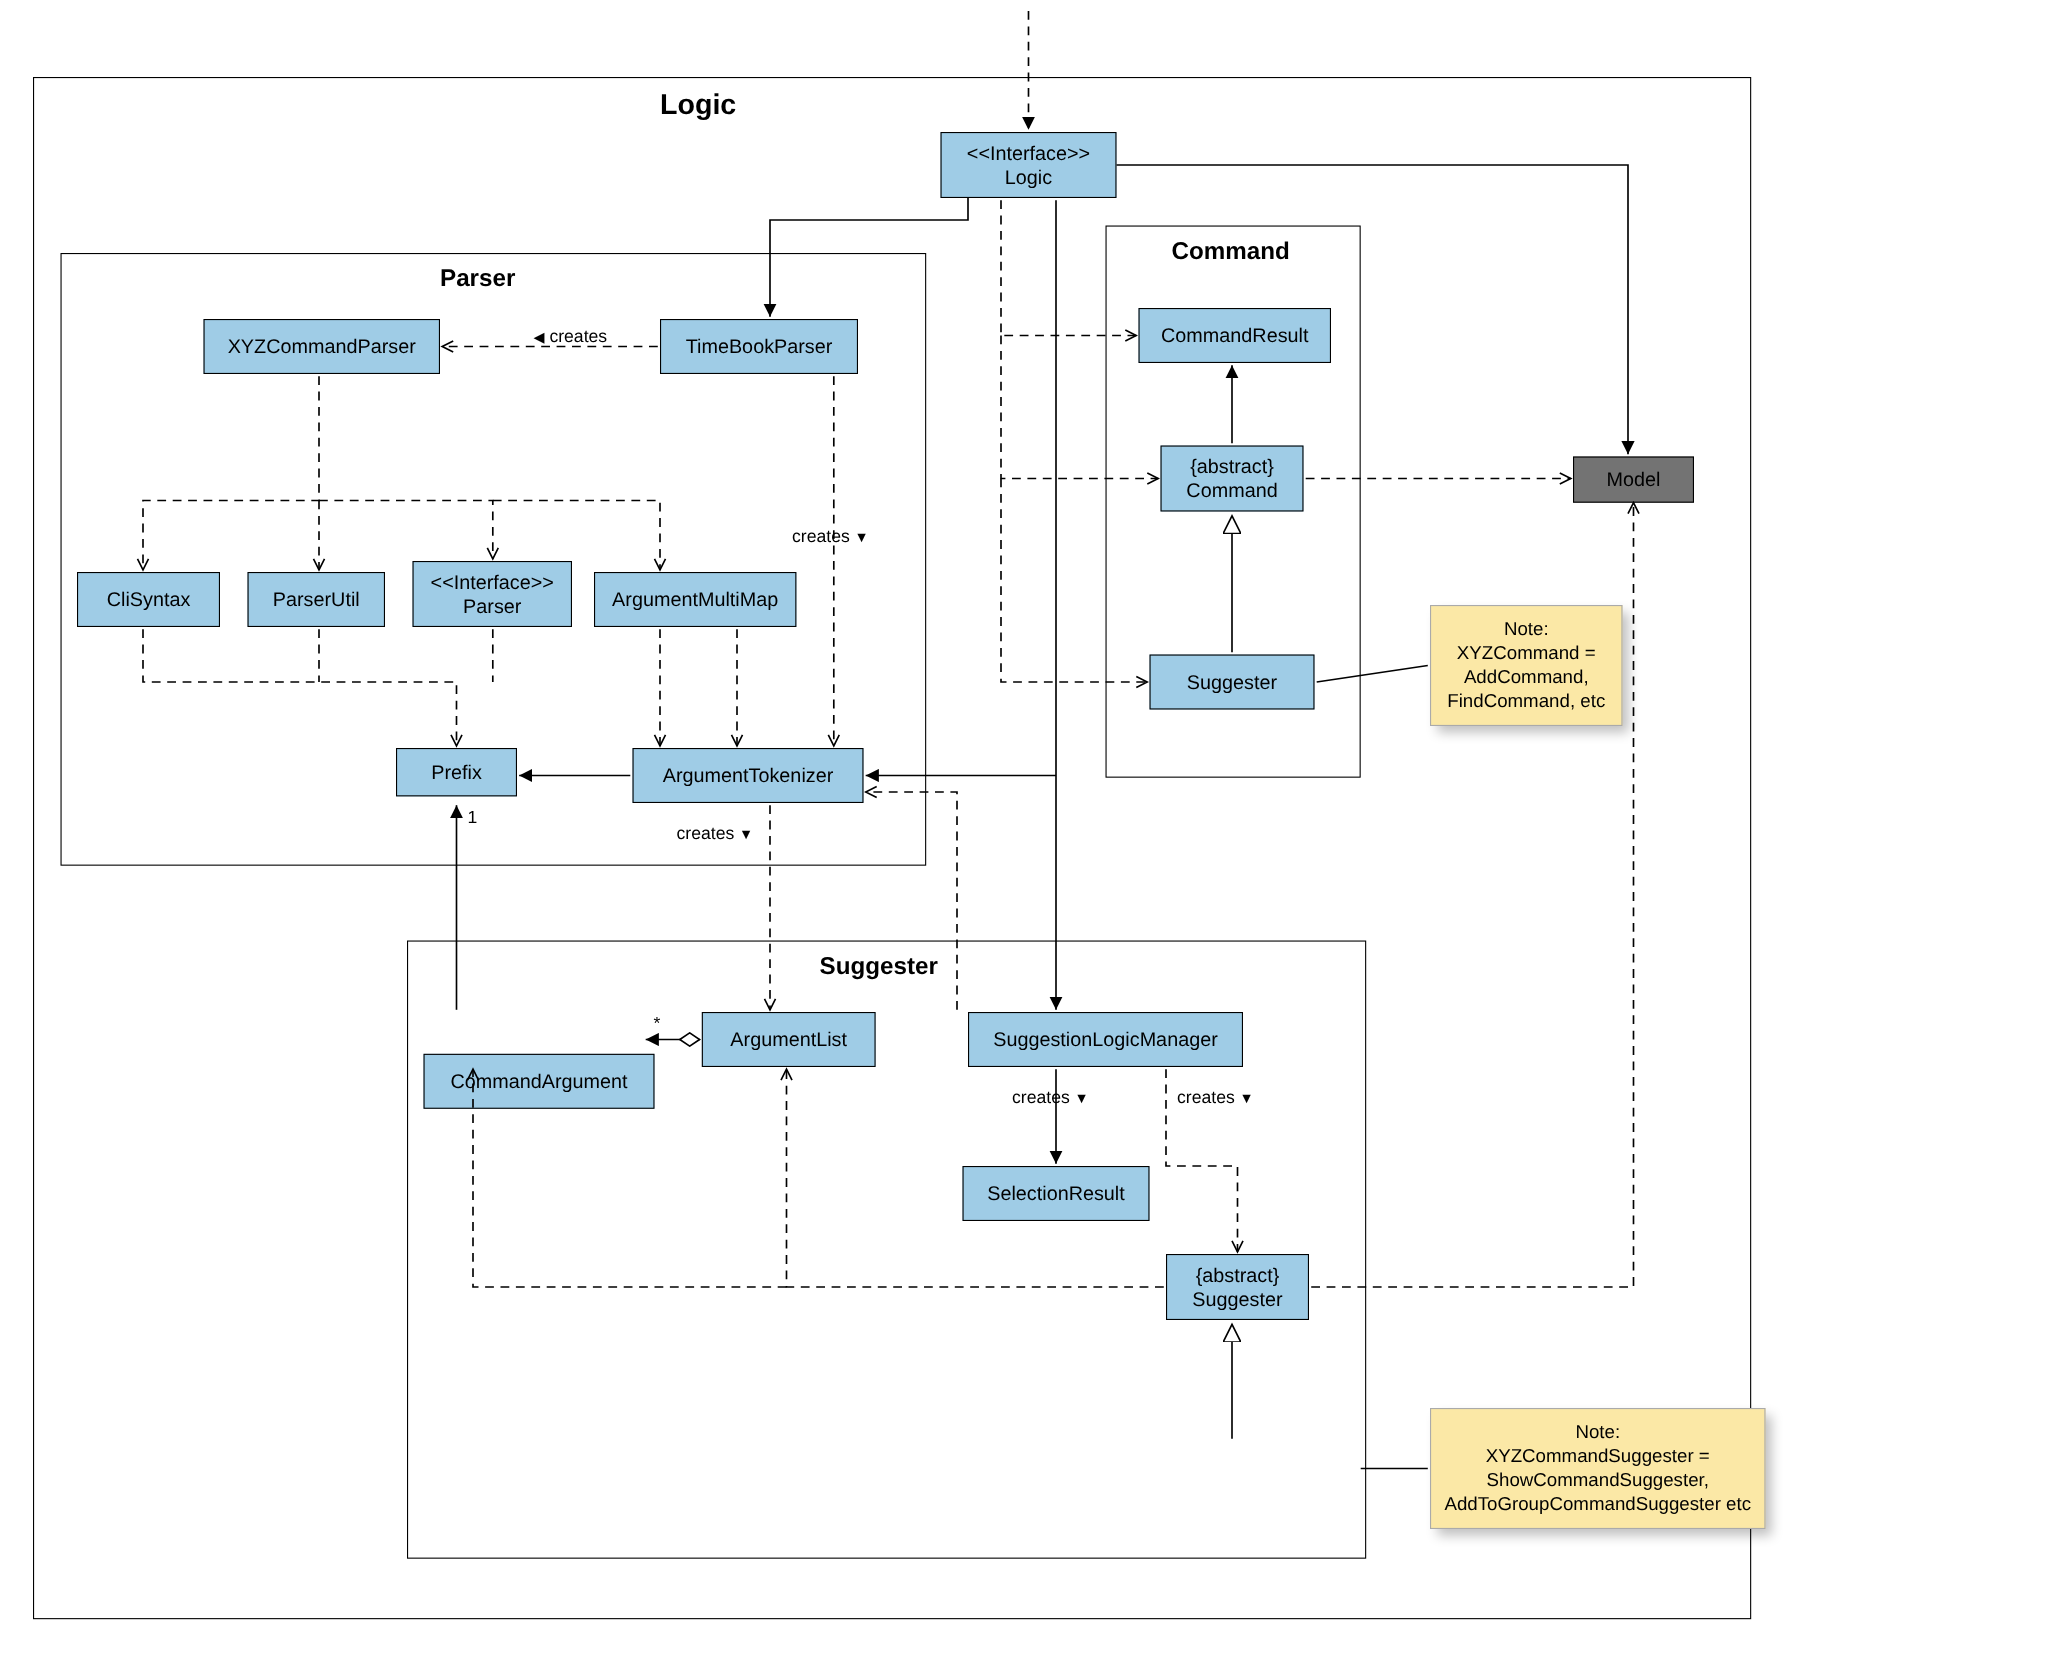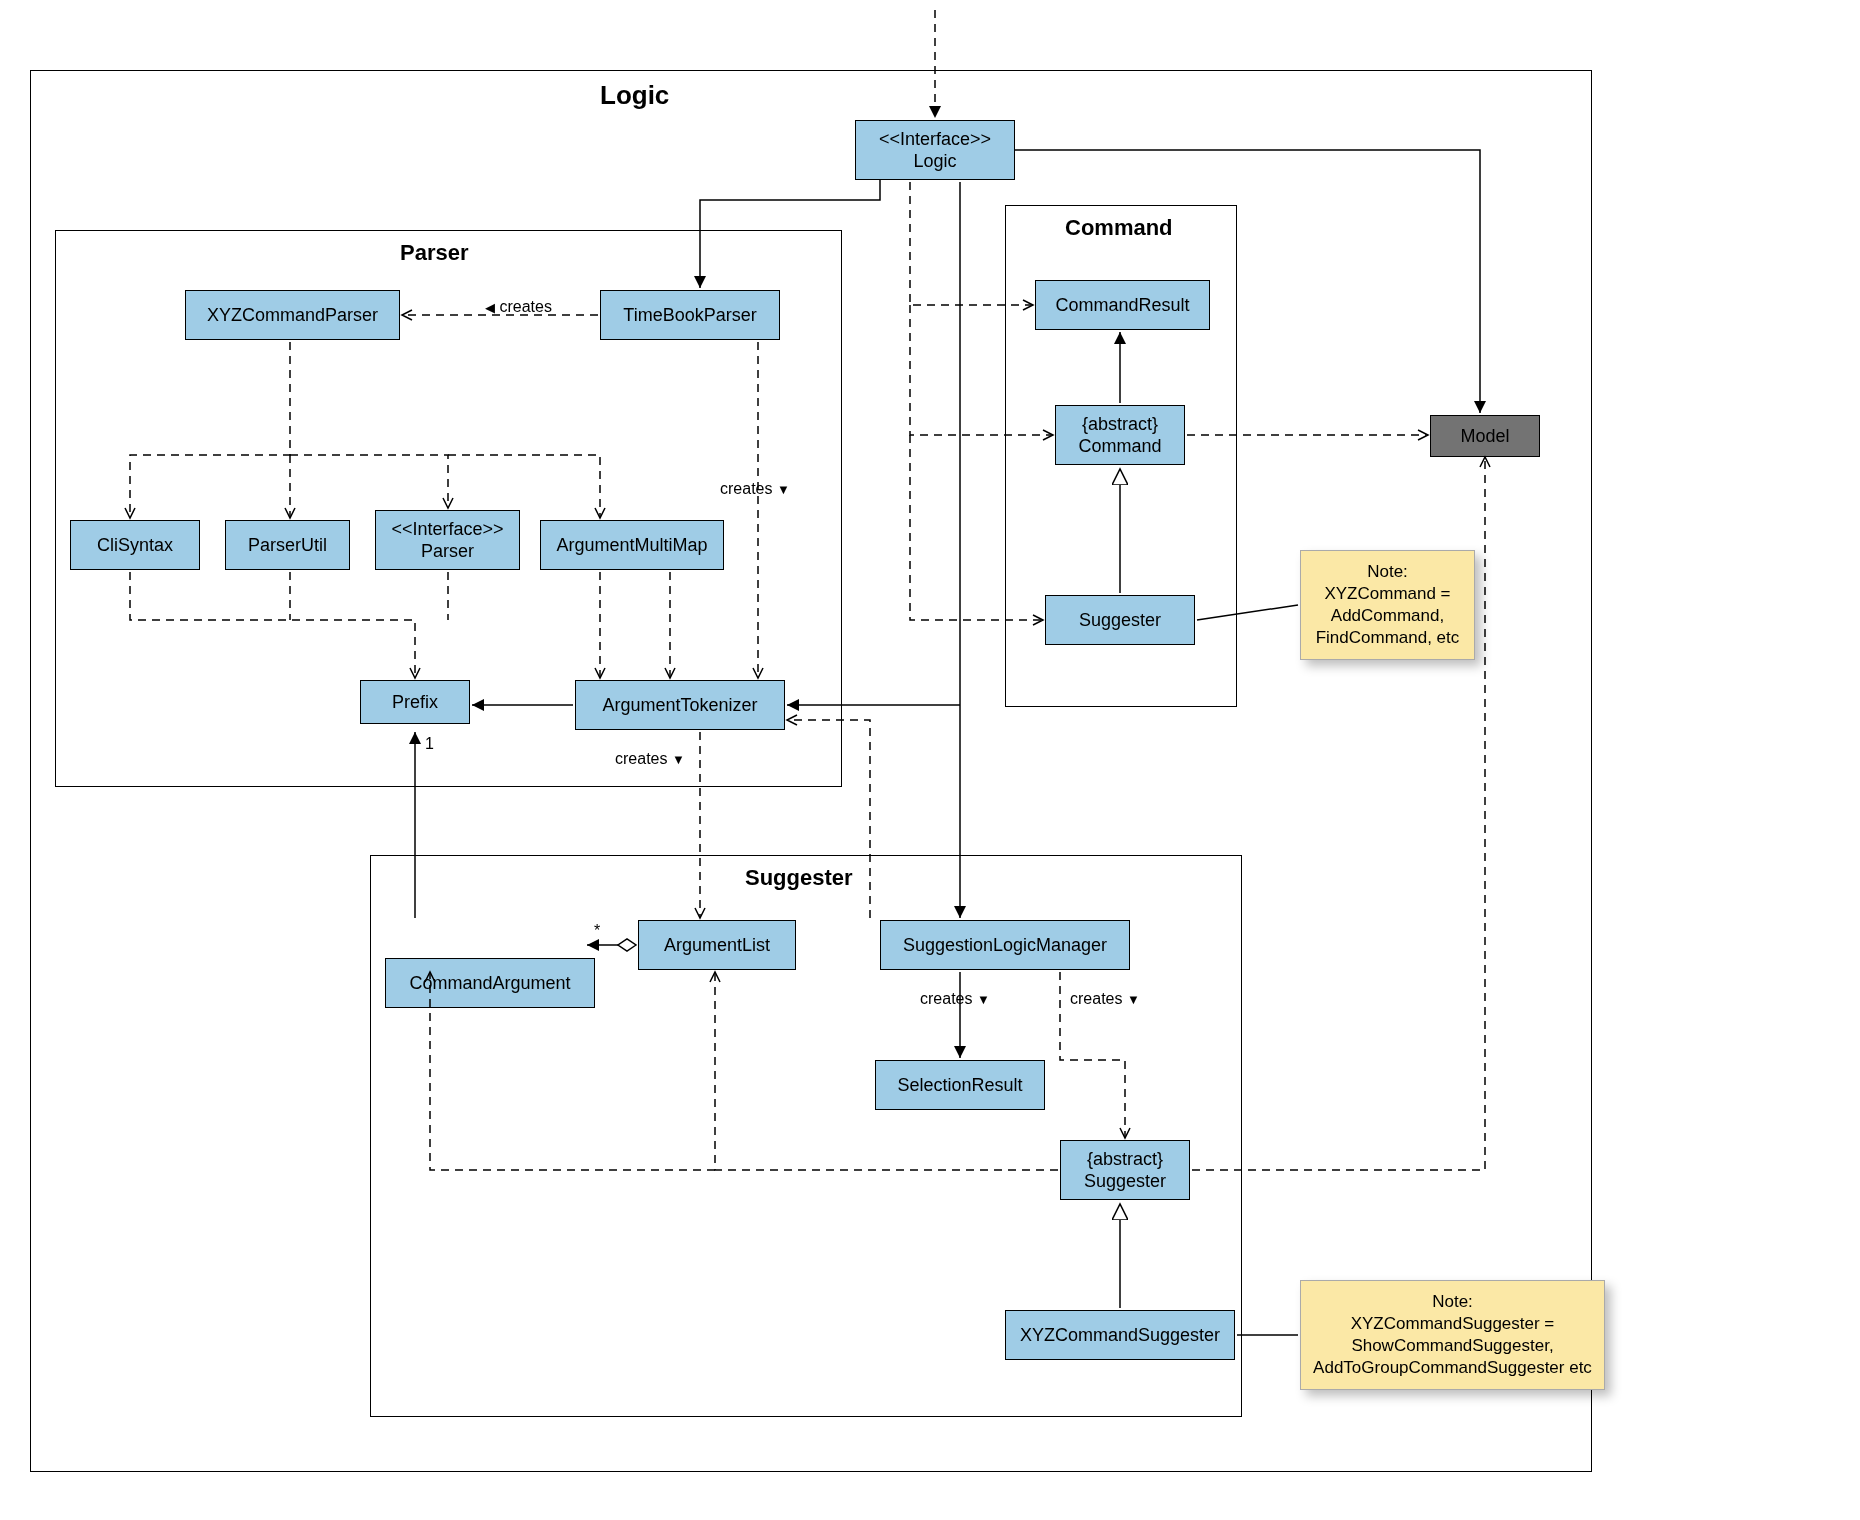--- a/index.html
+++ b/index.html
@@ -88,23 +88,20 @@
   <div class="box" style="left:880px;top:920px;width:250px;height:50px">
       <span>SuggestionLogicManager</span>
     </div>
   <div class="box" style="left:875px;top:1060px;width:170px;height:50px">
       <span>SelectionResult</span>
     </div>
   <div class="box two" style="left:1060px;top:1140px;width:130px;height:60px">
     <span>{abstract}</span>
     <span>Suggester</span>
   </div>
-  <div class="box" style="left:1005px;top:1310px;width:230px;height:50px">
-      <span>XYZCommandSuggester</span>
-    </div>
 
   <div class="note" style="left:1300px;top:550px;width:175px">
     <b>Note:</b><br>
     <span>XYZCommand = AddCommand, FindCommand, etc</span>
   </div>
   <div class="note" style="left:1300px;top:1280px;width:305px">
     <b>Note:</b><br>
     <span>XYZCommandSuggester = ShowCommandSuggester, AddToGroupCommandSuggester etc</span>
   </div>
 

